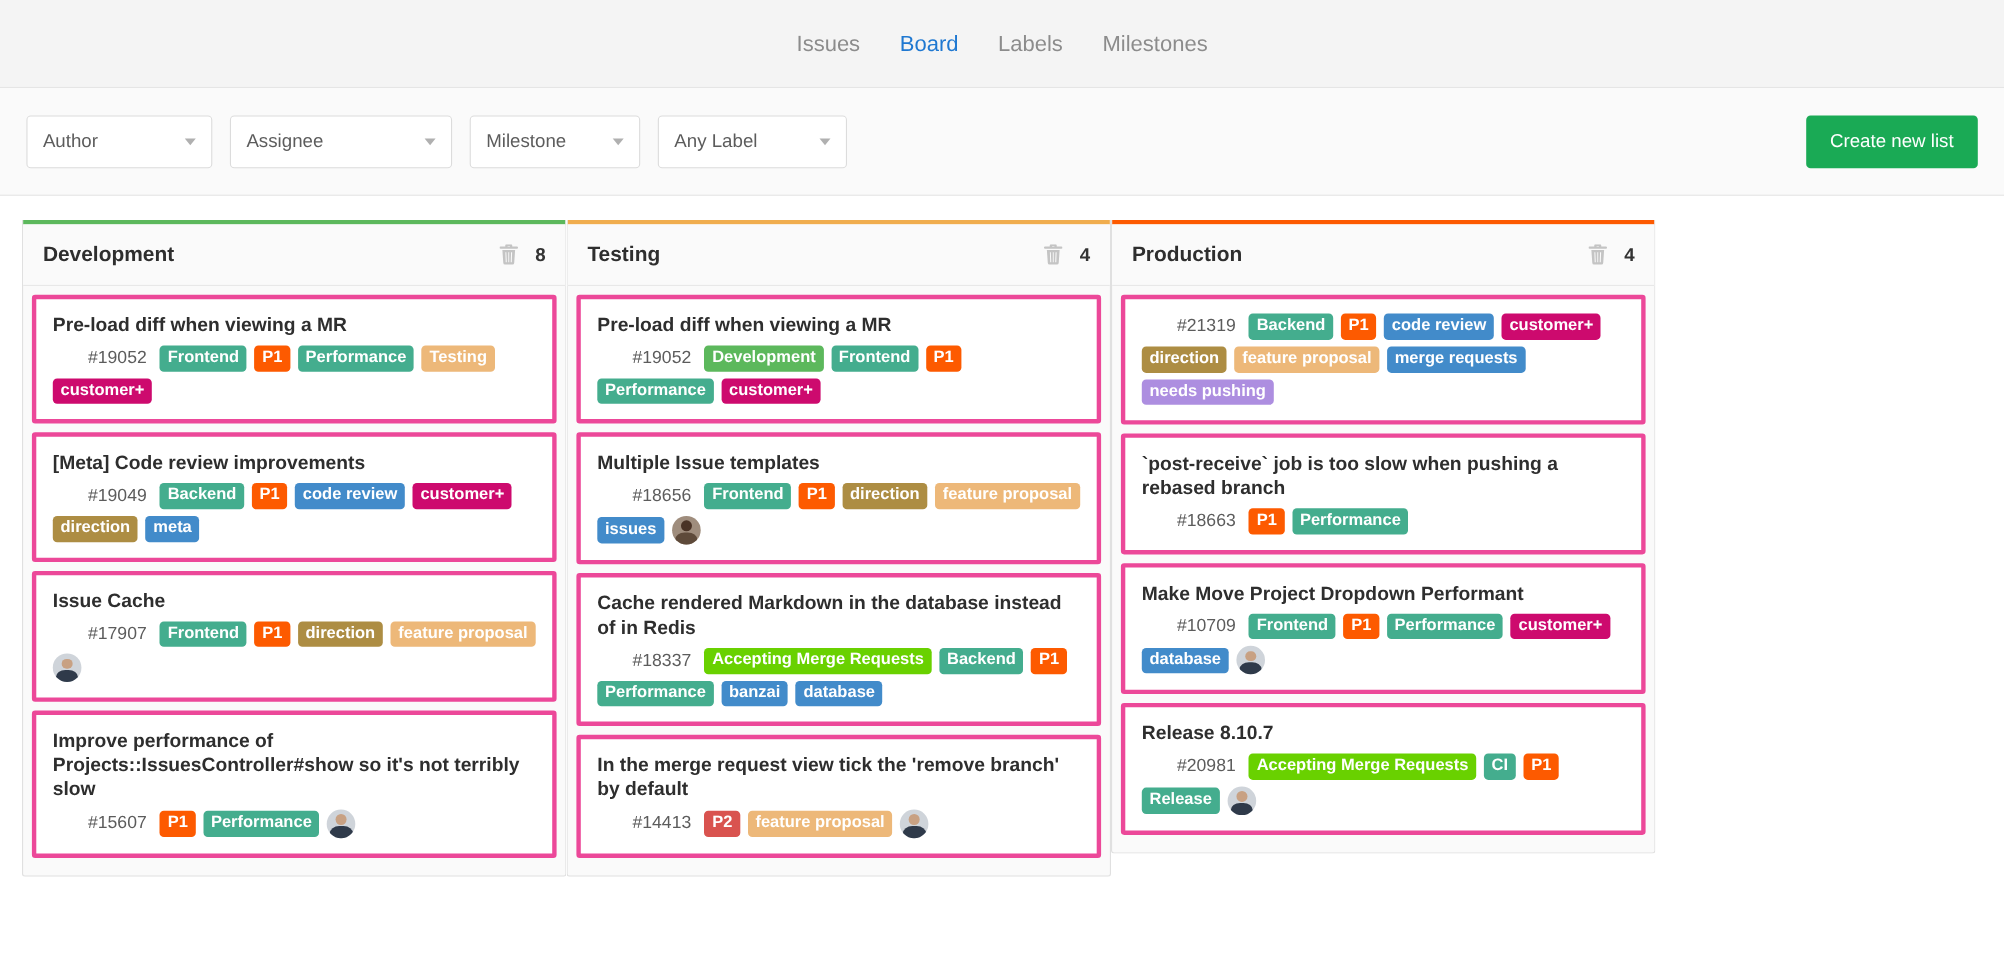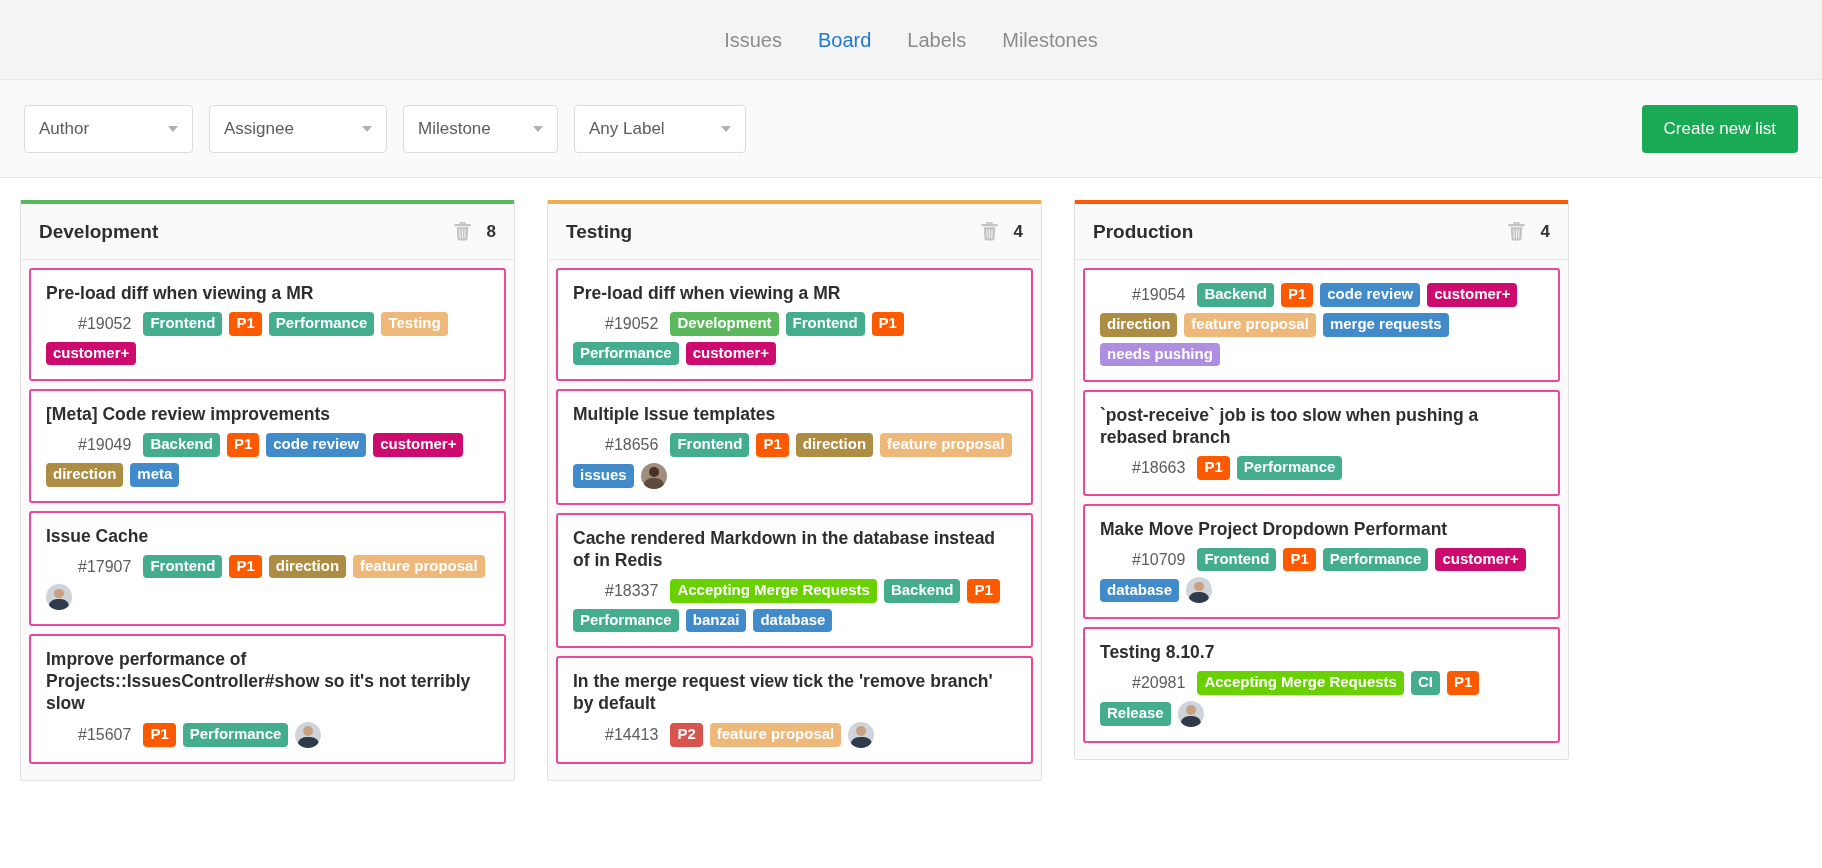--- a/index.html
+++ b/index.html
@@ -56,21 +56,21 @@
   }
   .filter-dd .lbl { white-space: nowrap; }
   .caret {
     width: 0; height: 0;
     border-left: 5px solid transparent;
     border-right: 5px solid transparent;
     border-top: 6px solid #b0b0b0;
     margin-left: 22px;
   }
   #dd-author   { width: 169px; }
-  #dd-assignee { width: 178px; }
+  #dd-assignee { width: 202px; }
   #dd-milestone{ width: 155px; }
   #dd-label    { width: 172px; }
 
   #create-list-btn {
     margin-left: auto;
     height: 48px;
     background: #1aaa55;
     color: #fff;
     border: none;
     border-radius: 4px;
@@ -78,21 +78,20 @@
     font-size: 17px;
     font-family: "Liberation Sans", sans-serif;
     cursor: pointer;
     white-space: nowrap;
   }
 
   
   #board {
     display: flex;
     padding: 22px 20px 0 20px;
-    gap: 32px;
     height: 690px;
     align-items: flex-start;
   }
   .board-col {
     width: 495px;
     flex: 0 0 495px;
     background: #fafafa;
     border: 1px solid #e0e0e0;
     border-top: none;
     border-radius: 0 0 3px 3px;
@@ -112,21 +111,21 @@
   }
   .col-title { font-size: 19px; font-weight: bold; color: #2e2e2e; }
   .col-tools { margin-left: auto; display: flex; align-items: center; gap: 16px; }
   .trash-icon { width: 17px; height: 19px; display: block; cursor: pointer; }
   .col-count { font-size: 17px; font-weight: bold; color: #333; }
 
   .col-body { padding: 8px; overflow: hidden; }
 
   .card {
     background: #fff;
-    border: 2px solid #ec4899;
+    border: 4px solid #ec4899;
     border-radius: 3px;
     padding: 13px 15px 14px 15px;
     margin-bottom: 8px;
   }
   .card-title {
     font-size: 17.5px;
     font-weight: bold;
     color: #2e2e2e;
     line-height: 1.25;
     margin-bottom: 7px;
@@ -348,21 +347,21 @@
               <path fill="#c4c4c4" d="M6 0h4a1 1 0 0 1 1 1v1h4a1 1 0 0 1 0 2H1a1 1 0 0 1 0-2h4V1a1 1 0 0 1 1-1zm1 2h2V1.5H7V2z"></path>
               <path fill="#c4c4c4" d="M2.5 5h11l-.8 11.1a1.5 1.5 0 0 1-1.5 1.4H4.8a1.5 1.5 0 0 1-1.5-1.4L2.5 5zm2.6 2 .3 8.5h.9L5.9 7h-.8zm2.5 0v8.5h.8V7h-.8zm2.4 0-.3 8.5h.9L10.9 7h-.9z"></path>
             </svg>
           </span>
           <span class="col-count">4</span>
         </div>
       </div>
       <div class="col-body">
         <div class="card">
           <div class="card-meta">
-            <span class="issue-id">#19054</span>
+            <span class="issue-id">#21319</span>
             <span class="lbl-badge" style="background: rgb(68, 173, 142);">Backend</span>
             <span class="lbl-badge" style="background: rgb(253, 90, 0);">P1</span>
             <span class="lbl-badge" style="background: rgb(66, 139, 202);">code review</span>
             <span class="lbl-badge" style="background: rgb(205, 10, 110);">customer+</span>
             <span class="lbl-badge" style="background: rgb(173, 141, 67);">direction</span>
             <span class="lbl-badge" style="background: rgb(237, 184, 121);">feature proposal</span>
             <span class="lbl-badge" style="background: rgb(66, 139, 202);">merge requests</span>
             <span class="lbl-badge" style="background: rgb(173, 142, 224);">needs pushing</span>
           </div>
         </div>
@@ -380,21 +379,21 @@
             <span class="issue-id">#10709</span>
             <span class="lbl-badge" style="background: rgb(68, 173, 142);">Frontend</span>
             <span class="lbl-badge" style="background: rgb(253, 90, 0);">P1</span>
             <span class="lbl-badge" style="background: rgb(68, 173, 142);">Performance</span>
             <span class="lbl-badge" style="background: rgb(205, 10, 110);">customer+</span>
             <span class="lbl-badge" style="background: rgb(66, 139, 202);">database</span>
             <span class="avatar light"></span>
           </div>
         </div>
         <div class="card">
-          <div class="card-title">Testing 8.10.7</div>
+          <div class="card-title">Release 8.10.7</div>
           <div class="card-meta">
             <span class="issue-id">#20981</span>
             <span class="lbl-badge" style="background: rgb(105, 209, 0);">Accepting Merge Requests</span>
             <span class="lbl-badge" style="background: rgb(68, 173, 142);">CI</span>
             <span class="lbl-badge" style="background: rgb(253, 90, 0);">P1</span>
             <span class="lbl-badge" style="background: rgb(68, 173, 142);">Release</span>
             <span class="avatar light"></span>
           </div>
         </div>
       </div>

